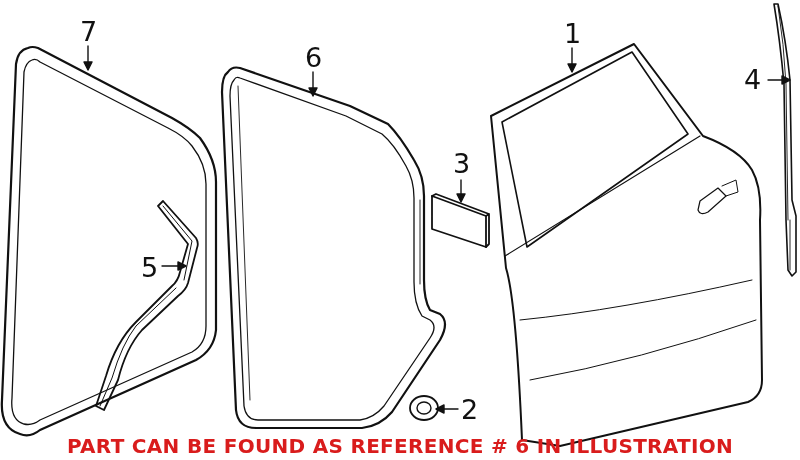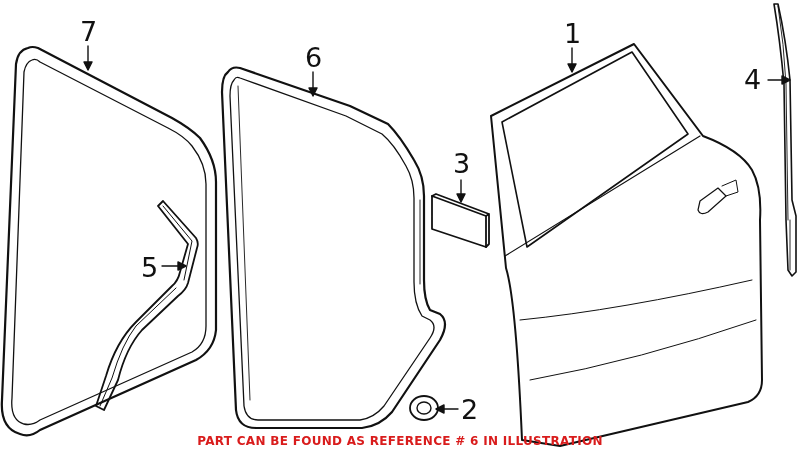--- a/index.html
+++ b/index.html
@@ -1,19 +1,19 @@
 <!DOCTYPE html>
 <html><head>
   <meta charset="utf-8">
   <style>
     html, body { margin: 0; padding: 0; background: #ffffff; }
     body { width: 800px; height: 460px; overflow: hidden; position: relative; font-family: "Liberation Sans", sans-serif; }
     #diagram { position: absolute; left: 0; top: 0; width: 800px; height: 460px; }
     .label { position: absolute; font-family: "DejaVu Sans", sans-serif; font-size: 27px; color: #111111; line-height: 1; }
-    .caption { position: absolute; left: 0; width: 800px; top: 434px; text-align: center; color: #d91c1c; font-family: "DejaVu Sans", sans-serif; font-weight: bold; font-size: 12px; letter-spacing: 0.3px; }
+    .caption { position: absolute; left: 0; width: 800px; top: 434px; text-align: center; color: #d91c1c; font-family: "DejaVu Sans", sans-serif; font-weight: bold; font-size: 20px; letter-spacing: 0.3px; }
     .part { cursor: pointer; }
   </style>
 </head>
 <body>
 
 <svg id="diagram" viewBox="0 0 800 460" xmlns="http://www.w3.org/2000/svg" fill="none" stroke="#111" stroke-linejoin="round" stroke-linecap="round">
 
   <g class="part">
     <path stroke-width="2.2" d="M28,48 Q18,50 16,64 L2,400 Q0,428 20,434 Q30,438 40,430 L196,360 Q214,350 216,330 L216,182 Q216,160 200,138 Q190,128 172,118 L38,48 Q32,46 28,48 Z"></path>
     <path stroke-width="1.3" d="M32,60 Q26,62 24,72 L12,398 Q10,420 24,424 Q32,426 40,420 L192,352 Q206,344 206,326 L206,184 Q206,164 192,146 Q184,136 168,128 L40,62 Q36,58 32,60 Z"></path>

